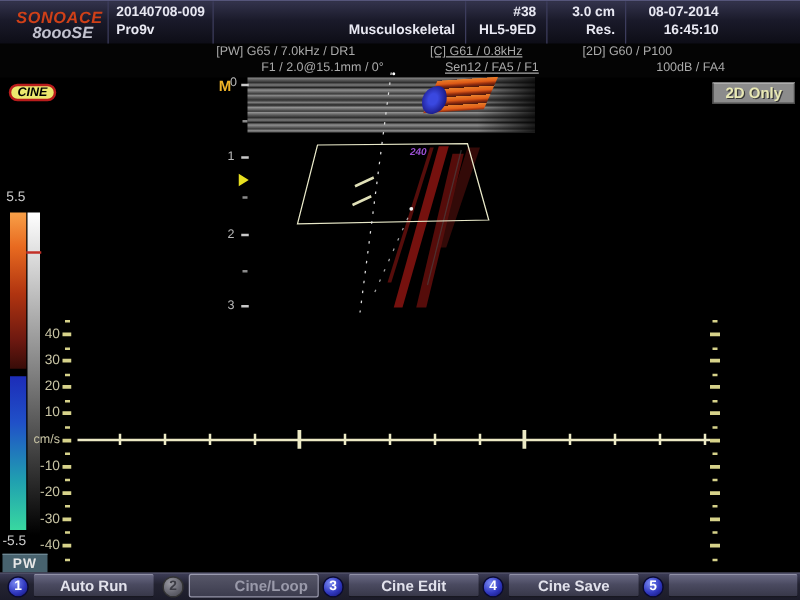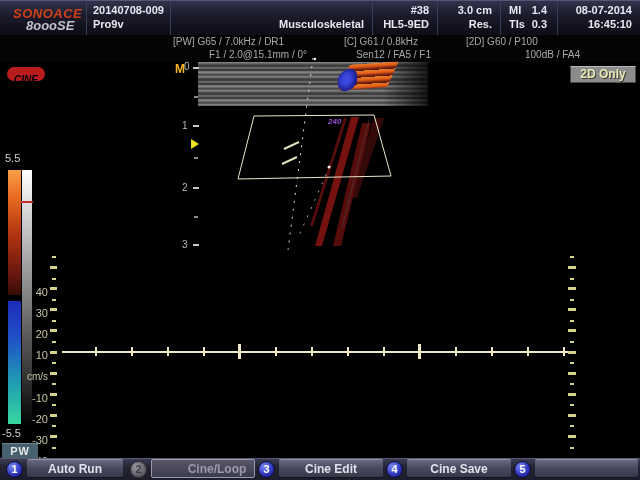--- a/index.html
+++ b/index.html
@@ -25,28 +25,28 @@
   .seg-depth{width:63px;text-align:right;}
   .seg-mi{width:57px;}
   .seg-mi .r1,.seg-mi .r2{display:flex;justify-content:space-between;padding:0 2px;}
   .seg-dt{width:83px;text-align:right;}
 
   
   .param-bar{position:absolute;left:0;top:35px;width:640px;height:27px;background:#040404;}
   .pblock{position:absolute;top:1px;font-size:10px;color:#aaaaaa;line-height:12.5px;white-space:nowrap;}
   .pb-pw{left:173px;width:170px;}
   .pb-pw .l2{text-align:center;}
-  .pb-c{left:344px;width:118px;}
+  .pb-c{left:344px;width:118px;text-decoration:underline;}
   .pb-c .l2{padding-left:12px;}
   .pb-2d{left:466px;width:114px;}
   .pb-2d .l2{text-align:right;}
 
   
   .cine-pill{position:absolute;left:7px;top:67px;width:38px;height:14px;border-radius:7px;
-             background:var(--cine-yellow,#ece86e);border:7px solid #b91c1c;color:#000;
+             background:var(--cine-yellow,#ece86e);border:2px solid #b91c1c;color:#000;
              font-size:10px;font-weight:bold;font-style:italic;text-align:center;line-height:12px;}
   .mode-badge{position:absolute;left:570px;top:66px;width:66px;height:17px;background:#8c8c8c;
               border:1px solid #4a4a4a;border-top-color:#b8b8b8;color:#e9e9b4;font-size:12px;
               font-weight:bold;text-align:center;line-height:15px;text-shadow:1px 1px 0 #3a3a3a;}
 
   
   .bands{position:absolute;left:198px;top:62px;width:230px;height:44px;
          background:
            linear-gradient(90deg,rgba(0,0,0,0) 0%,rgba(0,0,0,0) 80%,rgba(0,0,0,.55) 94%,rgba(0,0,0,.8) 100%),
            repeating-linear-gradient(180deg,#8f8f8f 0px,#5a5a5a 2px,#303030 4px,#7a7a7a 6px,#242424 8px,#909090 10px,#3d3d3d 13px,#6b6b6b 14px);}
@@ -69,21 +69,21 @@
   .cscale-min{position:absolute;left:2px;top:427px;font-size:11px;color:#cccccc;}
   .cbar-top{position:absolute;left:8px;top:170px;width:13px;height:125px;
             background:linear-gradient(180deg,#f8a048 0%,#e86a20 22%,#b03410 52%,#6c1810 82%,#380c08 100%);}
   .cbar-bot{position:absolute;left:8px;top:301px;width:13px;height:123px;
             background:linear-gradient(180deg,#1c2cb8 0%,#2050c8 30%,#20a0b0 68%,#38d8a0 100%);}
   .gbar{position:absolute;left:22px;top:170px;width:10px;height:258px;
         background:linear-gradient(180deg,#ffffff 0%,#000000 100%);}
   .gbar-mark{position:absolute;left:21px;top:201px;width:12px;height:2px;background:#c23028;}
 
   
-  .ax-label{position:absolute;width:40px;text-align:right;font-size:11px;color:#c8c4a4;height:12px;line-height:12px;margin-top:25px;}
+  .ax-label{position:absolute;width:40px;text-align:right;font-size:11px;color:#c8c4a4;height:12px;line-height:12px;}
   .tick{position:absolute;background:var(--tick-yellow,#d6d28a);}
   .baseline{position:absolute;left:62px;top:351px;width:506px;height:2px;background:var(--baseline,#ece9c4);}
   .btick{position:absolute;background:var(--baseline,#ece9c4);}
 
   
   .pw-tab{position:absolute;left:2px;top:443px;width:36px;height:15px;background:#47626e;
           border-top:1px solid #6e8894;color:#e6e6e6;font-size:11px;font-weight:bold;
           text-align:center;line-height:14px;letter-spacing:1px;}
   .menu-bar{position:absolute;left:0;top:458px;width:640px;height:22px;
             background:linear-gradient(180deg,#3c3c56 0%,#24243480 40%,#1c1c2a 100%),#22222f;
@@ -122,30 +122,20 @@
       <div class="r1">&nbsp;</div>
       <div class="r2">Musculoskeletal</div>
     </div>
     <div class="seg seg-probe">
       <div class="r1">#38</div>
       <div class="r2">HL5-9ED</div>
     </div>
     <div class="seg seg-depth">
       <div class="r1">3.0 cm</div>
       <div class="r2">Res.</div>
-    </div>
-    <div class="seg seg-mi">
-      <div class="r1">
-          <span>MI</span>
-          <span>1.4</span>
-        </div>
-      <div class="r2">
-          <span>TIs</span>
-          <span>0.3</span>
-        </div>
     </div>
     <div class="seg seg-dt">
       <div class="r1">08-07-2014</div>
       <div class="r2">16:45:10</div>
     </div>
   </div>
 
   <div class="param-bar">
     <div class="pblock pb-pw">
       <div class="l1">[PW] G65 / 7.0kHz / DR1</div>

